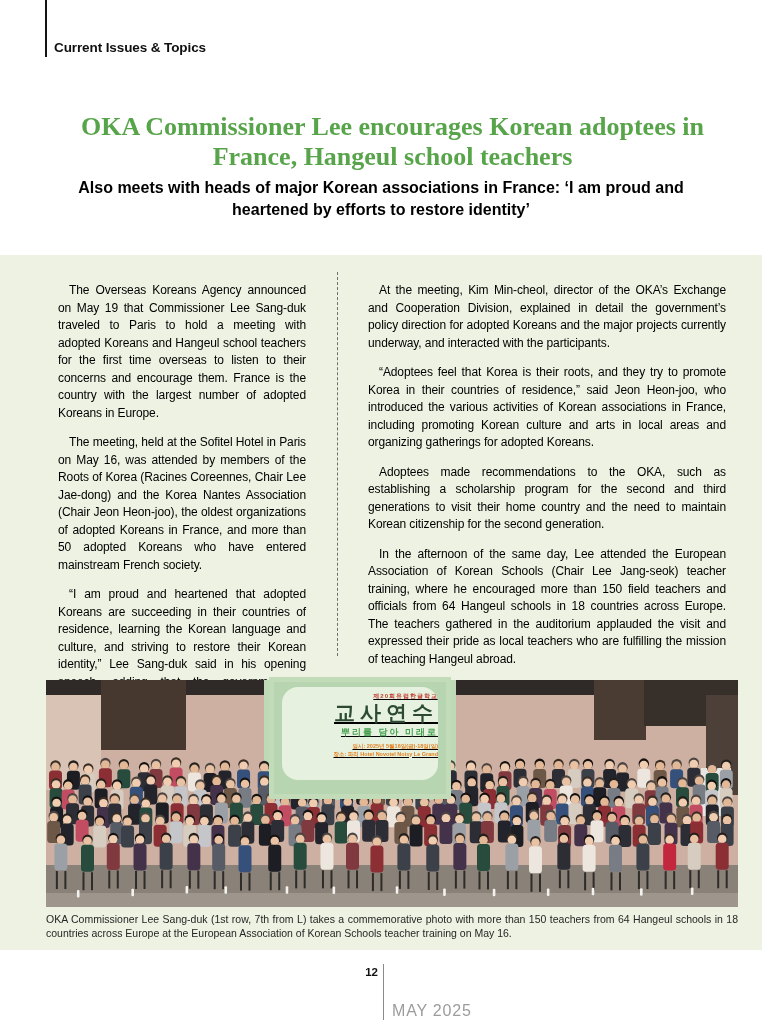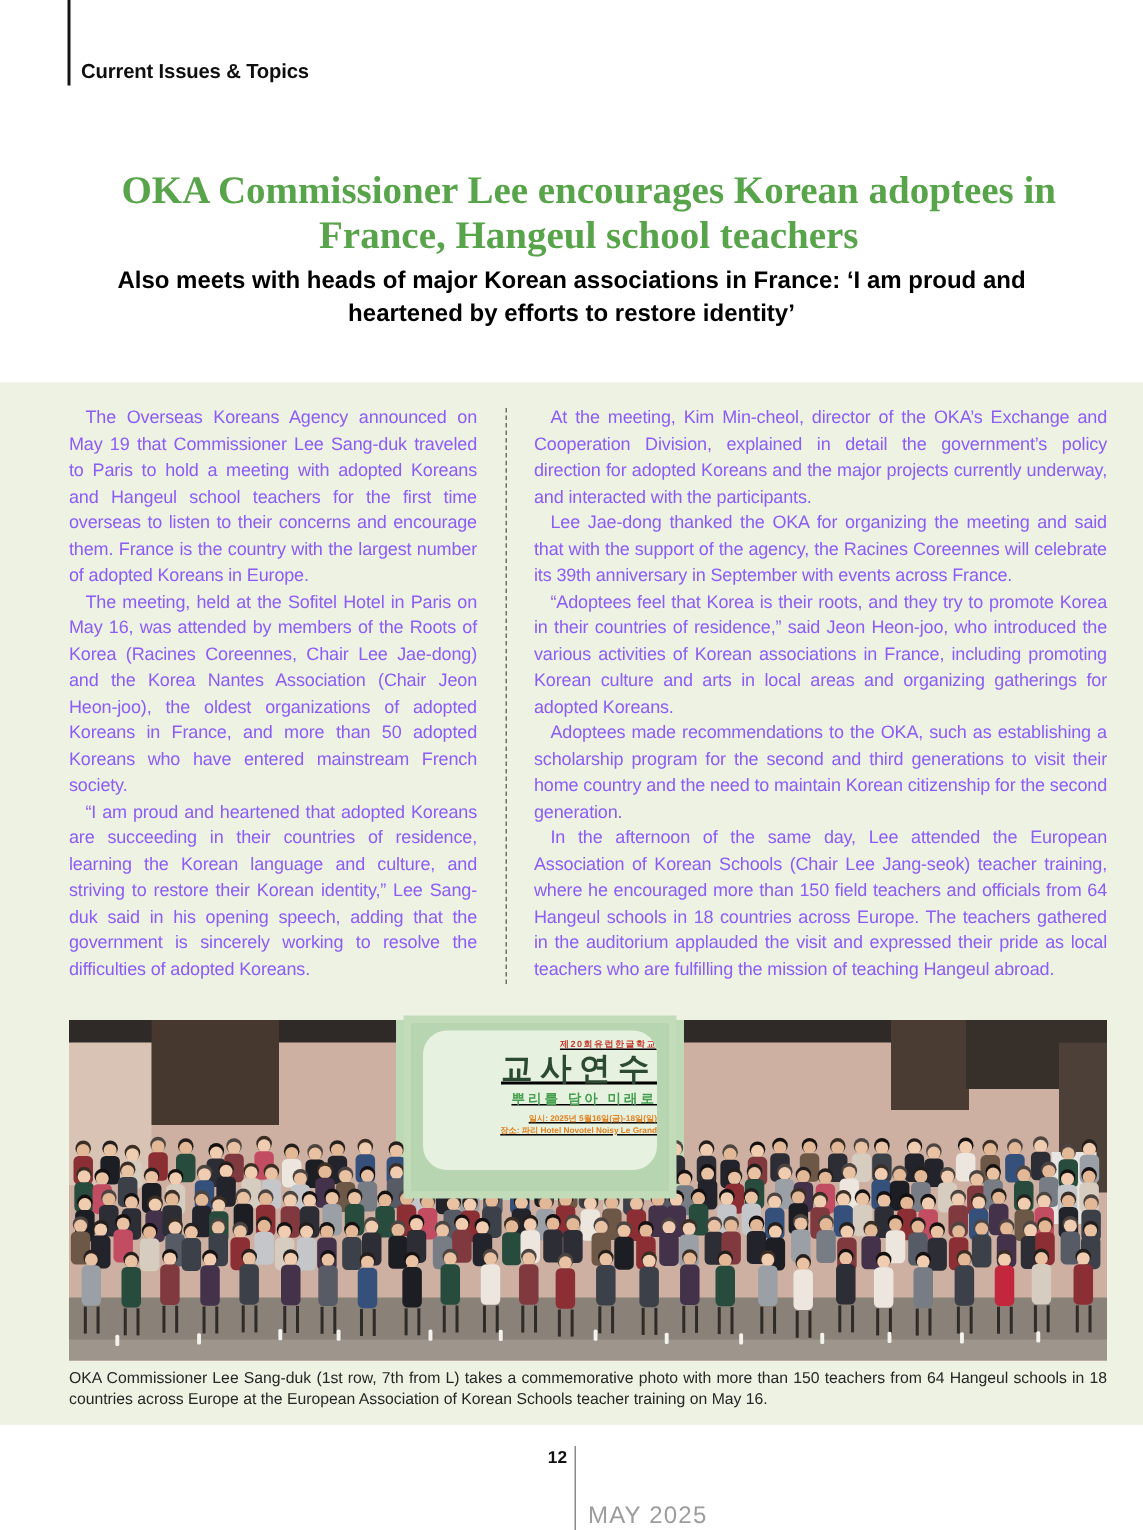--- a/index.html
+++ b/index.html
@@ -19,21 +19,21 @@
   .deck{position:absolute;left:61px;top:177px;width:640px;text-align:center;
         font-size:16px;line-height:22px;font-weight:bold;color:#000;}
 
   
   .panel{position:absolute;left:0;top:255px;width:762px;height:695px;}
 
   .columns{position:absolute;left:46px;top:270px;width:692px;display:flex;}
   .col-left{width:272px;}
   .col-divider{width:0;border-left:1px dashed #6f6f6f;height:384px;margin:2px 18px 0 19px;}
   .col-right{flex:1;}
-  .body-p{margin:0;font-size:12px;line-height:17.5px;text-align:justify;color:#8b5cf6;
+  .body-p{margin:12px;font-size:12px;line-height:17.5px;text-align:justify;color:#000000;
           text-indent:11px;letter-spacing:-0.1px;}
 
   
   .photo{position:absolute;left:46px;top:680px;width:692px;height:227px;background:#c9ab9c;}
   .photo svg{position:absolute;left:0;top:0;}
   .screen{position:absolute;left:228px;top:2px;width:172px;height:112px;background:#b7d5b0;
           box-shadow:0 0 0 5px #c2dcba;}
   .screen-card{position:absolute;left:8px;top:5px;right:8px;bottom:14px;background:#e6f1df;
                border-radius:16px;text-align:right;overflow:hidden;text-decoration:underline;}
   .scr-series{margin-top:5px;font-size:6px;font-weight:bold;color:#c23b2e;letter-spacing:1px;}
@@ -70,21 +70,20 @@
 
   <div class="columns">
     <div class="col-left">
         <p class="body-p">The Overseas Koreans Agency announced on May 19 that Commissioner Lee Sang-duk traveled to Paris to hold a meeting with adopted Koreans and Hangeul school teachers for the first time overseas to listen to their concerns and encourage them. France is the country with the largest number of adopted Koreans in Europe.</p>
         <p class="body-p">The meeting, held at the Sofitel Hotel in Paris on May 16, was attended by members of the Roots of Korea (Racines Coreennes, Chair Lee Jae-dong) and the Korea Nantes Association (Chair Jeon Heon-joo), the oldest organizations of adopted Koreans in France, and more than 50 adopted Koreans who have entered mainstream French society.</p>
         <p class="body-p">“I am proud and heartened that adopted Koreans are succeeding in their countries of residence, learning the Korean language and culture, and striving to restore their Korean identity,” Lee Sang-duk said in his opening speech, adding that the government is sincerely working to resolve the difficulties of adopted Koreans.</p>
       </div>
     <div class="col-divider"></div>
     <div class="col-right">
         <p class="body-p">At the meeting, Kim Min-cheol, director of the OKA’s Exchange and Cooperation Division, explained in detail the government’s policy direction for adopted Koreans and the major projects currently underway, and interacted with the participants.</p>
-        <p class="body-p">Lee Jae-dong thanked the OKA for organizing the meeting and said that with the support of the agency, the Racines Coreennes will celebrate its 39th anniversary in September with events across France.</p>
         <p class="body-p">“Adoptees feel that Korea is their roots, and they try to promote Korea in their countries of residence,” said Jeon Heon-joo, who introduced the various activities of Korean associations in France, including promoting Korean culture and arts in local areas and organizing gatherings for adopted Koreans.</p>
         <p class="body-p">Adoptees made recommendations to the OKA, such as establishing a scholarship program for the second and third generations to visit their home country and the need to maintain Korean citizenship for the second generation.</p>
         <p class="body-p">In the afternoon of the same day, Lee attended the European Association of Korean Schools (Chair Lee Jang-seok) teacher training, where he encouraged more than 150 field teachers and officials from 64 Hangeul schools in 18 countries across Europe. The teachers gathered in the auditorium applauded the visit and expressed their pride as local teachers who are fulfilling the mission of teaching Hangeul abroad.</p>
       </div>
   </div>
 
   <div class="photo">
     <svg width="692" height="227" viewBox="0 0 692 227">
 
       <rect x="0" y="0" width="692" height="227" fill="#cdb0a1"></rect>

